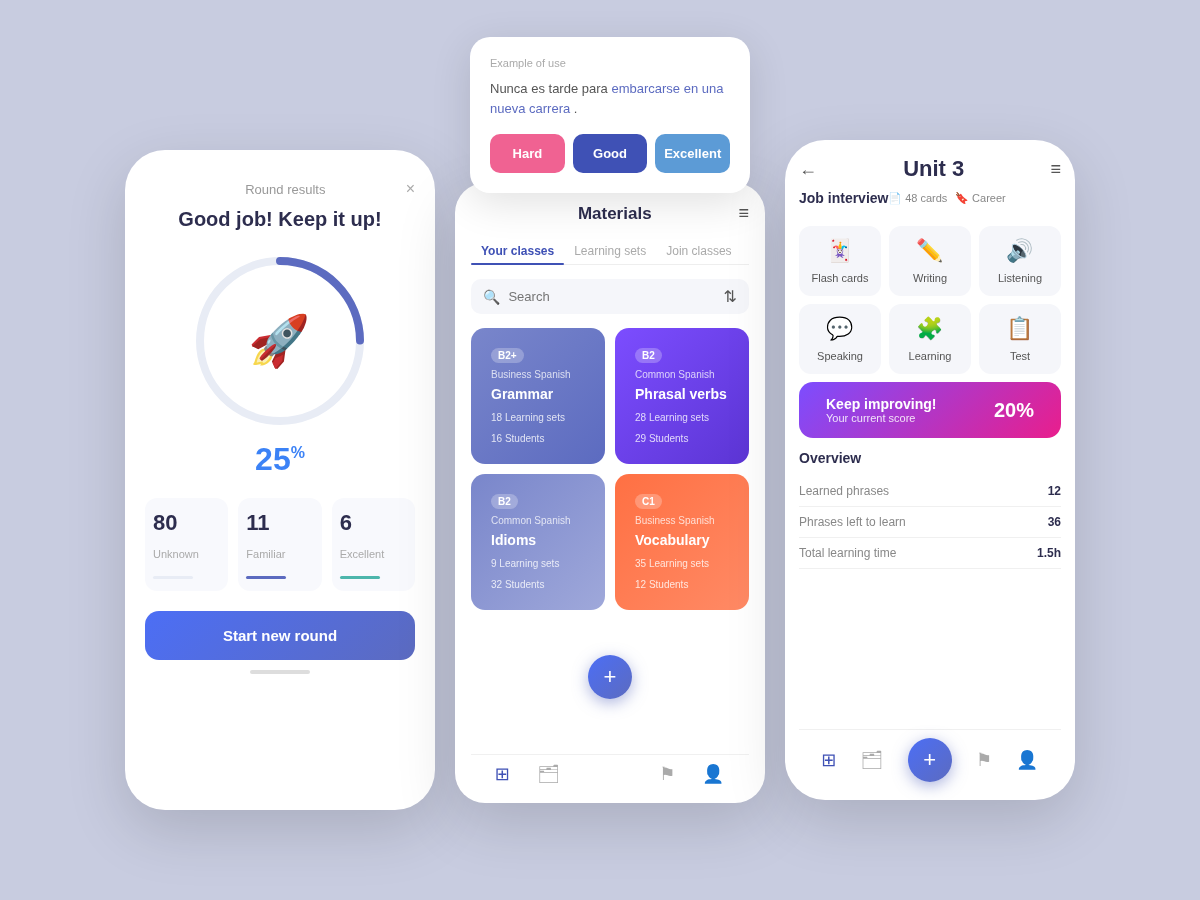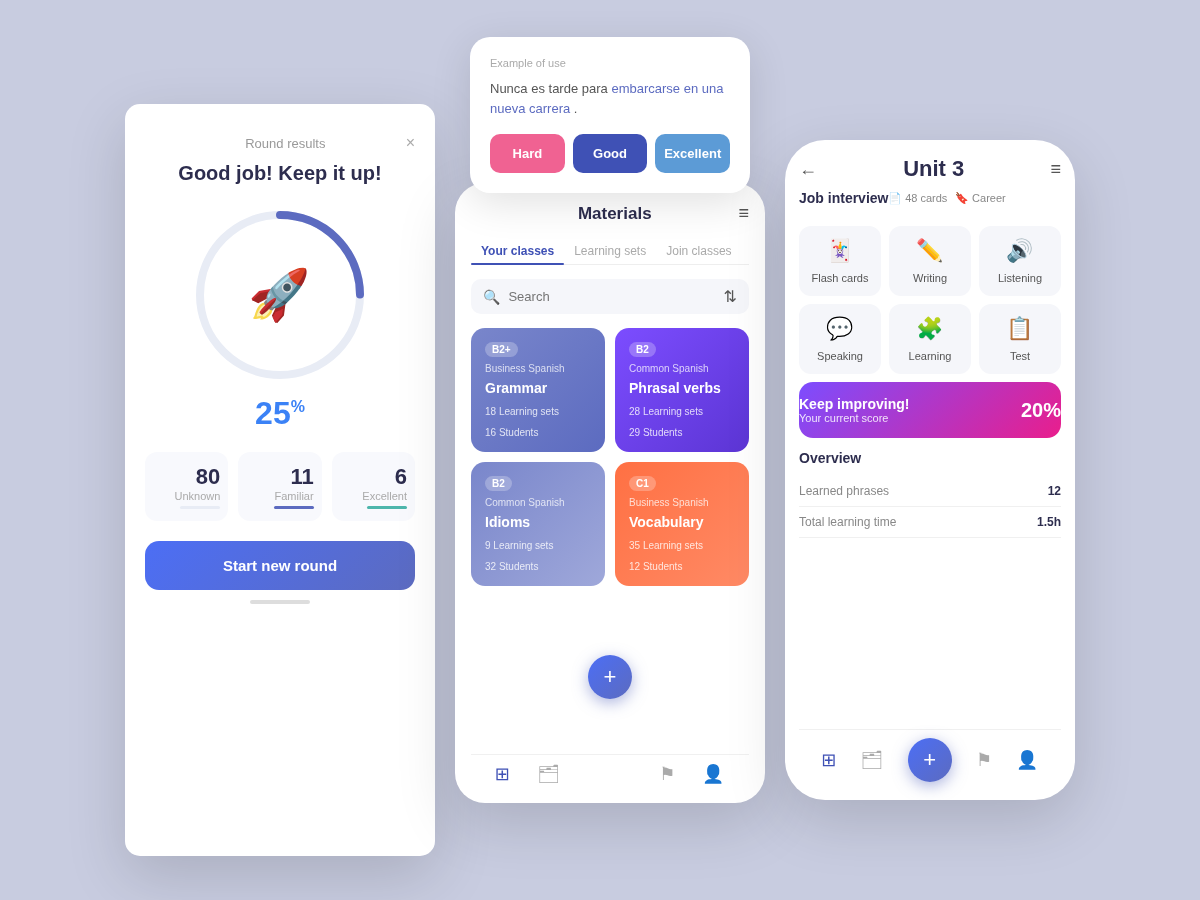--- a/index.html
+++ b/index.html
@@ -20,23 +20,22 @@
       background: white;
       border-radius: 40px;
       box-shadow: 0 20px 60px rgba(0,0,0,0.15);
       overflow: hidden;
       position: relative;
     }
 
     
     .phone-1 {
       width: 310px;
-      height: 752px;
+      height: 660px;
       margin-top: 60px;
-      border-radius: 15px;
     }
     .phone-1 .notch {
       width: 100px;
       height: 22px;
       background: white;
       border-radius: 0 0 16px 16px;
       margin: 0 auto;
       position: absolute;
       top: 0;
       left: 50%;
@@ -125,22 +124,22 @@
       width: 100%;
       margin-bottom: 20px;
     }
     .stat-box {
       flex: 1;
       background: #f8f9fd;
       border-radius: 12px;
       padding: 12px 8px;
       display: flex;
       flex-direction: column;
-      align-items: flex-end;
-      gap: 0;
+      align-items: flex-start;
+      gap: 12px;
     }
     .stat-num {
       font-size: 22px;
       font-weight: 700;
       color: #2d2d4e;
     }
     .stat-label {
       font-size: 11px;
       color: #aaa;
     }
@@ -327,21 +326,21 @@
       font-size: 16px;
     }
     .cards-grid {
       display: grid;
       grid-template-columns: 1fr 1fr;
       gap: 10px;
       overflow: hidden;
     }
     .class-card {
       border-radius: 14px;
-      padding: 14px;
+      padding: 20px;
       display: flex;
       flex-direction: column;
       gap: 6px;
       position: relative;
     }
     .card-blue { background: linear-gradient(135deg, #7986cb, #5c6bc0); }
     .card-purple { background: linear-gradient(135deg, #7c4dff, #5c35d4); }
     .card-indigo { background: linear-gradient(135deg, #7986cb, #9fa8da); }
     .card-coral { background: linear-gradient(135deg, #ff7043, #ff8a65); }
     .card-badge {
@@ -482,21 +481,21 @@
       color: #5c6bc0;
     }
     .mode-label {
       font-size: 11px;
       color: #555;
       font-weight: 500;
     }
     .improve-banner {
       background: linear-gradient(135deg, #7c4dff, #e91e8c);
       border-radius: 14px;
-      padding: 14px 0;
+      padding: 14px 27px;
       display: flex;
       align-items: center;
       justify-content: space-between;
       margin-bottom: 12px;
     }
     .improve-text { color: white; }
     .improve-title {
       font-size: 14px;
       font-weight: 700;
     }
@@ -766,20 +765,24 @@
       <div class="improve-score">20%</div>
     </div>
 
     <div class="overview-section">
       <div class="overview-title">Overview</div>
       <div class="overview-row">
         <span class="overview-key">Learned phrases</span>
         <span class="overview-val">12</span>
       </div>
       <div class="overview-row">
+        <span class="overview-key">Phrases left to learn</span>
+        <span class="overview-val">36</span>
+      </div>
+      <div class="overview-row">
         <span class="overview-key">Total learning time</span>
         <span class="overview-val">1.5h</span>
       </div>
     </div>
 
     <div class="phone3-bottom-nav">
       <span class="nav-icon active">⊞</span>
       <span class="nav-icon">🗂</span>
       <div class="phone3-fab">+</div>
       <span class="nav-icon">⚑</span>

